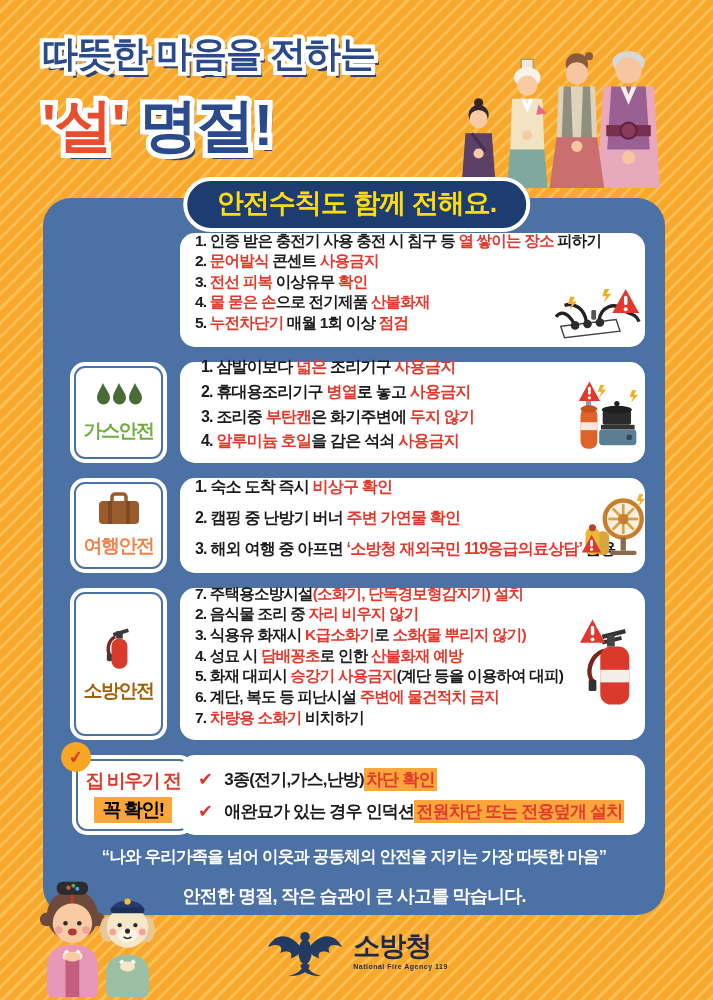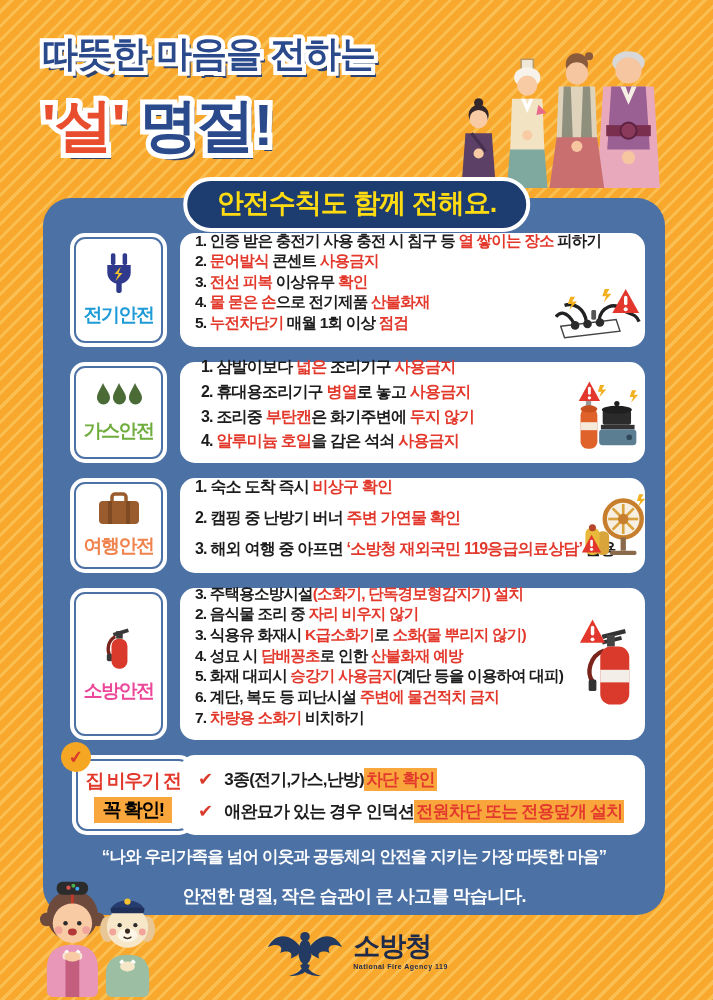--- a/index.html
+++ b/index.html
@@ -128,30 +128,20 @@
     <path d="M36 86 L62 86 L66 140 L32 140 Z" fill="#5C4066"></path>
     <path d="M42 86 L56 104" stroke="#46304E" stroke-width="3"></path>
     <circle cx="49" cy="106" r="5" fill="#F8CBA4"></circle>
   </svg>
 
   <div class="banner">안전수칙도 함께 전해요.</div>
 
   <div class="panel">
     <div>
         <div class="row row-1">
-          <div class="icon-card">
-            <svg width="36" height="42" viewBox="0 0 40 46" style="position: relative;">
-    <rect x="11" y="0" width="5" height="13" rx="2" fill="#2F3A8D"></rect>
-    <rect x="24" y="0" width="5" height="13" rx="2" fill="#2F3A8D"></rect>
-    <path d="M7 13 h26 v8 a13 13 0 0 1 -26 0 Z" fill="#2F3A8D"></path>
-    <rect x="17" y="32" width="6" height="12" rx="2" fill="#2F3A8D"></rect>
-    <path d="M22 15 l-7 8 h4.5 l-3.5 8 8 -9 h-4.5 z" fill="#F2C230"></path>
-  </svg>
-            <div class="icon-label" style="color: rgb(30, 155, 215);">전기안전</div>
-          </div>
           <div class="text-card">
             <div class="items">
               <div class="item"><span class="">1. 인증 받은 충전기 사용 충전 시 침구 등 </span><span class="r">열 쌓이는 장소</span><span class=""> 피하기</span></div>
               <div class="item"><span class="">2. </span><span class="r">문어발식</span><span class=""> 콘센트 </span><span class="r">사용금지</span></div>
               <div class="item"><span class="">3. </span><span class="r">전선 피복</span><span class=""> 이상유무 </span><span class="r">확인</span></div>
               <div class="item"><span class="">4. </span><span class="r">물 묻은 손</span><span class="">으로 전기제품 </span><span class="r">산불화재</span></div>
               <div class="item"><span class="">5. </span><span class="r">누전차단기</span><span class=""> 매월 1회 이상 </span><span class="r">점검</span></div>
             </div>
             <svg width="86" height="58" viewBox="0 0 90 60" class="illus illus-1">
     <path d="M20 42 C12 28 5 30 1 35" stroke="#222" stroke-width="3.5" fill="none"></path>
@@ -248,25 +238,25 @@
         </div>
         <div class="row row-4">
           <div class="icon-card">
             <svg width="30" height="46" viewBox="0 0 32 48" style="position: relative;">
     <path d="M10 10 L26 5" stroke="#3A3A3A" stroke-width="4" fill="none"></path>
     <rect x="13" y="6" width="7" height="8" fill="#3A3A3A"></rect>
     <path d="M12 12 C4 16 3 26 6 32" stroke="#7A241C" stroke-width="3.5" fill="none"></path>
     <rect x="3" y="30" width="6" height="8" rx="2" fill="#3A3A3A"></rect>
     <rect x="8" y="14" width="17" height="32" rx="8" fill="#D93A2B"></rect>
   </svg>
-            <div class="icon-label" style="color: #ec4899;">소방안전</div>
+            <div class="icon-label" style="color: #a16207;">소방안전</div>
           </div>
           <div class="text-card">
             <div class="items">
-              <div class="item"><span class="">3. 주택용소방시설</span><span class="r">(소화기, 단독경보형감지기) 설치</span></div>
+              <div class="item"><span class="">7. 주택용소방시설</span><span class="r">(소화기, 단독경보형감지기) 설치</span></div>
               <div class="item"><span class="">2. 음식물 조리 중 </span><span class="r">자리 비우지 않기</span></div>
               <div class="item"><span class="">3. 식용유 화재시 </span><span class="r">K급소화기</span><span class="">로 </span><span class="r">소화(물 뿌리지 않기)</span></div>
               <div class="item"><span class="">4. 성묘 시 </span><span class="r">담배꽁초</span><span class="">로 인한 </span><span class="r">산불화재 예방</span></div>
               <div class="item"><span class="">5. 화재 대피시 </span><span class="r">승강기 사용금지</span><span class="">(계단 등을 이용하여 대피)</span></div>
               <div class="item"><span class="">6. 계단, 복도 등 피난시설 </span><span class="r">주변에 물건적치 금지</span></div>
               <div class="item"><span class="">7. </span><span class="r">차량용 소화기</span><span class=""> 비치하기</span></div>
             </div>
             <svg width="58" height="98" viewBox="0 0 60 100" class="illus illus-4">
     <path d="M24 22 L48 16" stroke="#333" stroke-width="4.5" fill="none"></path>
     <path d="M24 28 L44 23" stroke="#333" stroke-width="4" fill="none"></path>

